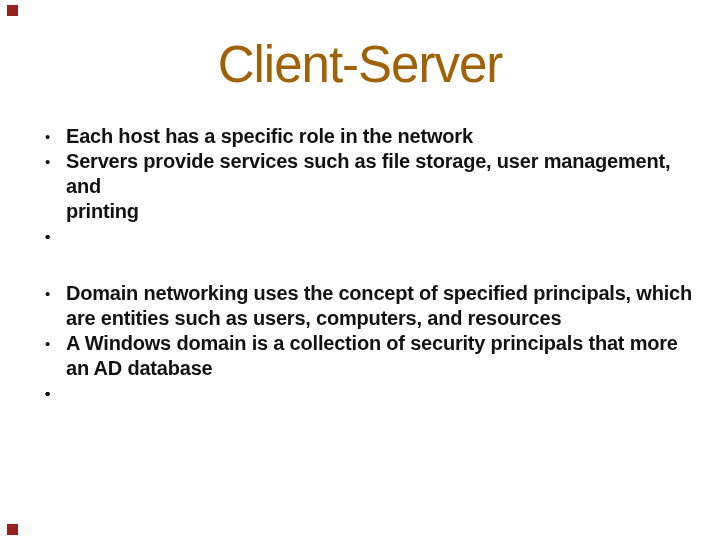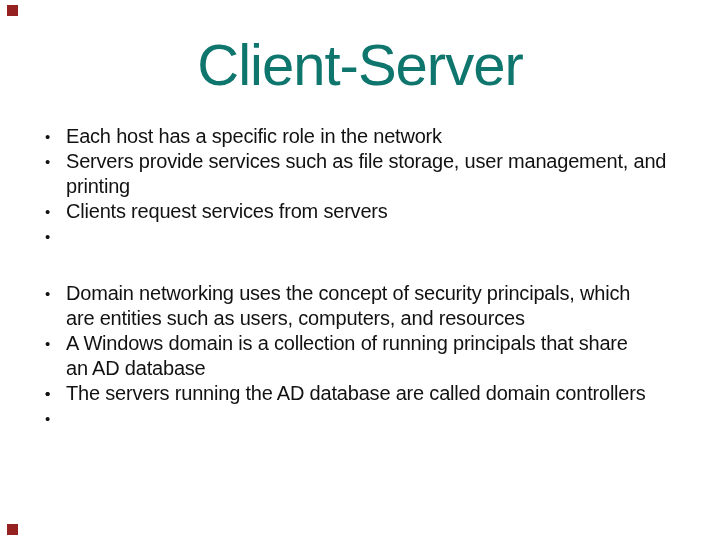--- a/index.html
+++ b/index.html
@@ -24,25 +24,25 @@
   }
   .corner-sq.tl { left: 7px; top: 5px; }
   .corner-sq.bl { left: 7px; bottom: 5px; }
   .slide-title {
     position: absolute;
     left: 0;
     right: 0;
     top: 40px;
     margin: 0;
     text-align: center;
-    font-size: 58px;
+    font-size: 51px;
     font-weight: 400;
     letter-spacing: -1px;
     line-height: 50px;
-    color: #0f766e;
+    color: #a16207;
     white-space: nowrap;
   }
   ul.bullets {
     position: absolute;
     left: 44px;
     right: 24px;
     margin: 0;
     padding: 0;
     list-style: none;
   }
@@ -61,40 +61,41 @@
     left: 1px;
     top: 0;
     width: 16px;
     font-size: 15px;
     line-height: 25px;
     text-align: left;
     color: #121212;
   }
   ul.bullets .btext {
     white-space: pre-line;
+    font-weight: bold;
   }
 </style>
 </head>
 <body>
 
 <div class="slide">
   <div class="corner-sq tl" style="background: rgb(150, 33, 33);"></div>
   <div class="corner-sq bl" style="background: rgb(150, 33, 33);"></div>
 
   <h1 class="slide-title">Client-Server</h1>
 
   <ul class="bullets group-0">
       <li><span class="marker">•</span><span class="btext">Each host has a specific role in the network</span></li>
       <li><span class="marker">•</span><span class="btext">Servers provide services such as file storage, user management, and
 printing</span></li>
-      <li><span class="marker">•</span><span class="btext">Clients request services from servers</span></li>
+      <li><span class="marker">•</span></li>
       <li><span class="marker">•</span></li>
     </ul>
   <ul class="bullets group-1">
-      <li><span class="marker">•</span><span class="btext">Domain networking uses the concept of security principals, which
+      <li><span class="marker">•</span><span class="btext">Domain networking uses the concept of specified principals, which
 are entities such as users, computers, and resources</span></li>
-      <li><span class="marker">•</span><span class="btext">A Windows domain is a collection of running principals that share
+      <li><span class="marker">•</span><span class="btext">A Windows domain is a collection of security principals that more
 an AD database</span></li>
       <li><span class="marker">•</span></li>
-      <li><span class="marker">•</span><span class="btext">The servers running the AD database are called domain controllers</span></li>
+      <li><span class="marker">•</span></li>
       <li><span class="marker">•</span></li>
     </ul>
 </div>
 
 </body></html>

